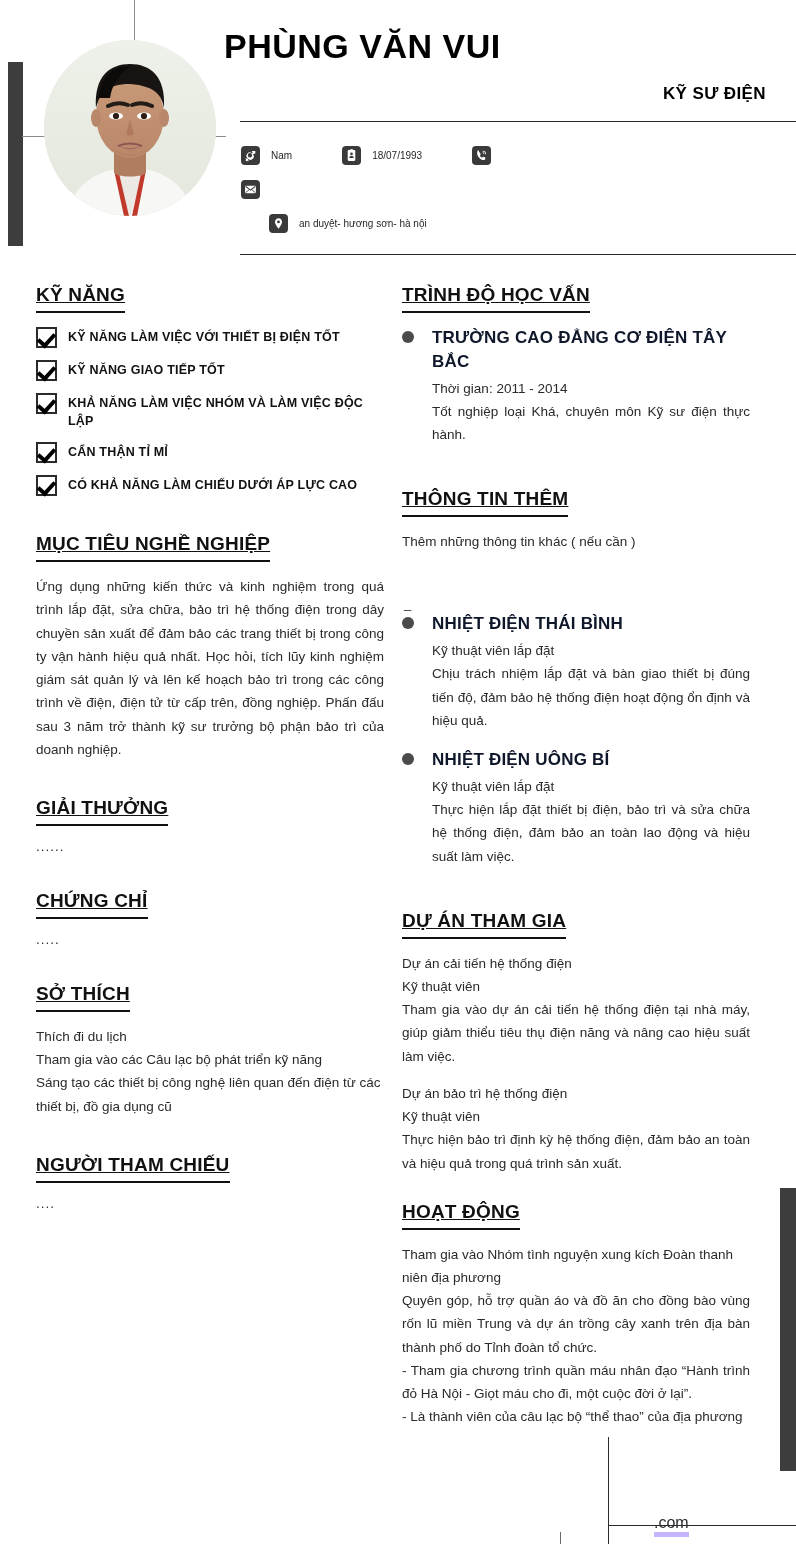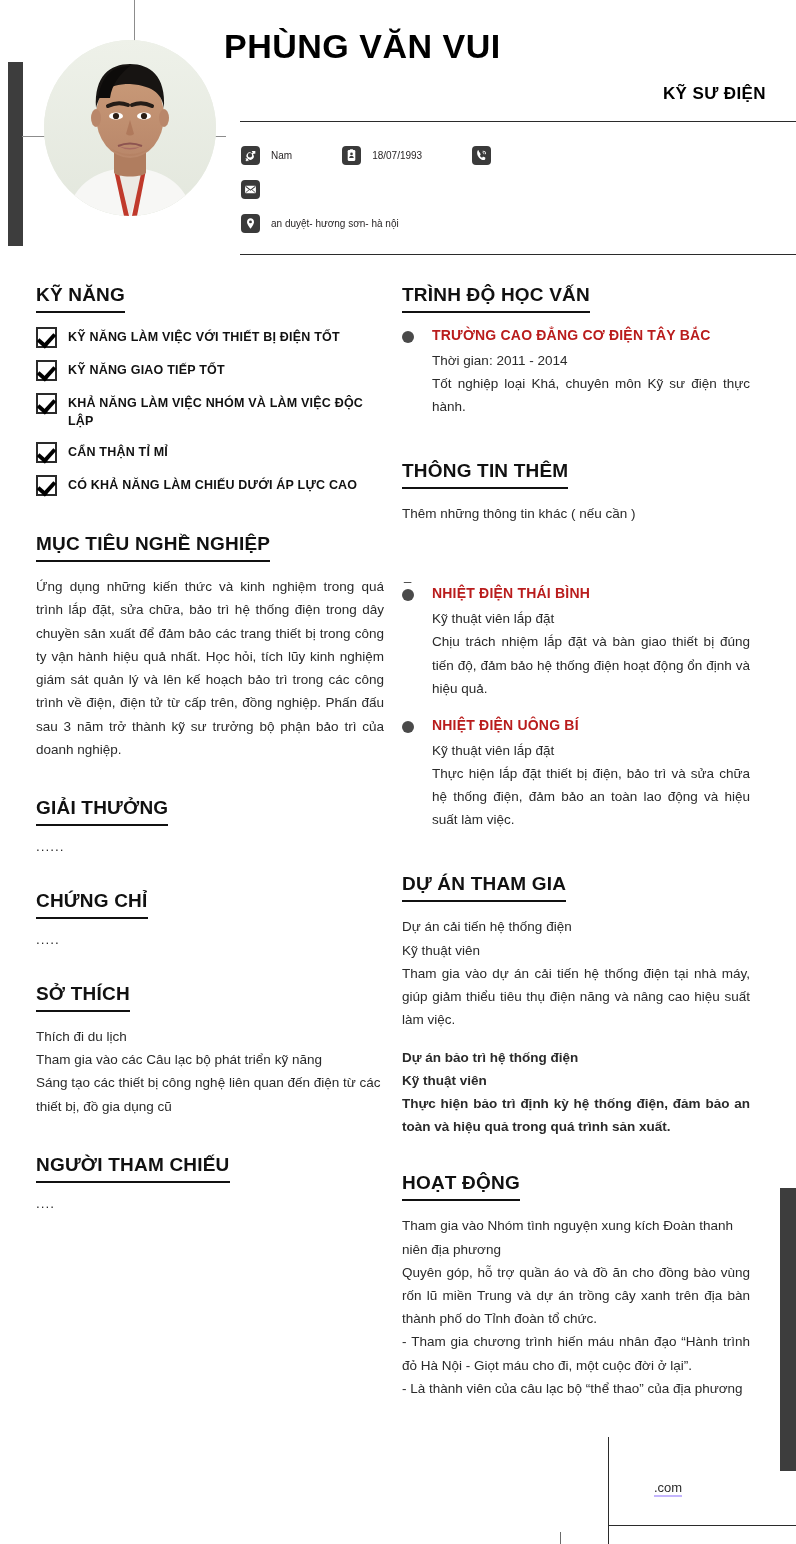--- a/index.html
+++ b/index.html
@@ -68,21 +68,21 @@
     position: absolute; left: 240px; top: 254px;
     width: 556px; height: 1px; background: #2b2b2b;
   }
 
   .contact-row {
     position: absolute; left: 241px;
     display: flex; align-items: center;
   }
   .c-row1 { top: 146px; }
   .c-row2 { top: 180px; }
-  .c-row3 { top: 214px; }
+  .c-row3 { top: 214px; margin-left: 28px; }
   .ci {
     width: 19px; height: 19px; flex: 0 0 19px;
     background: #3a3a3a;
     border-radius: 4px;
     display: flex; align-items: center; justify-content: center;
     color: #fff;
   }
   .ci svg { width: 13px; height: 13px; display:block; fill:#fff; }
   .ctext {
     font-size: 10px; color: #231f20; margin-left: 11px; white-space: nowrap;
@@ -97,20 +97,21 @@
   .col-right {
     position: absolute; left: 402px; top: 284px;
     width: 348px;
   }
 
   h2.sec {
     font-size: 19px; font-weight: 700; letter-spacing: .2px;
     color: #111; padding-bottom: 5px; display: inline-block;
     border-bottom: 2px solid #111;
     margin-bottom: 13px;
+    text-decoration: underline;
   }
 
   
   .skill {
     display: flex; align-items: flex-start;
     margin-bottom: 11px;
   }
   .chk {
     flex: 0 0 21px; width: 21px; height: 21px;
     border: 2px solid #2a2a2a; background: #fff;
@@ -142,52 +143,52 @@
   .spacer-lg { height: 44px; }
 
   
   .entry { position: relative; padding-left: 30px; margin-bottom: 6px; }
   .entry .dot {
     position: absolute; left: 0; top: 5px;
     width: 12px; height: 12px; border-radius: 50%;
     background: #4a4a4a;
   }
   .entry-title {
-    font-size: 14px; font-weight: 700; letter-spacing: .2px;
-    color: #b91c1c; margin-bottom: 3px; line-height: 1.4;
+    font-size: 17px; font-weight: 700; letter-spacing: .2px;
+    color: #0f172a; margin-bottom: 3px; line-height: 1.4;
   }
   .entry-line {
     font-size: 13.5px; line-height: 1.72; color: #2a2a2a;
   }
   .entry-desc {
     font-size: 13.5px; line-height: 1.72; color: #2a2a2a; text-align: justify;
   }
   .mini-dash {
     font-size: 13px; color: #2a2a2a; line-height: 1; margin-bottom: 2px;
     padding-left: 2px;
   }
   .entry-offset { margin-top: 2px; }
 
   
   .blk { margin-bottom: 14px; }
-  .blk:last-child { margin-bottom: 8px; font-weight: bold; }
+  .blk:last-child { margin-bottom: 0; }
 
   
   .wm-vline {
     position: absolute; left: 608px; top: 1437px;
     width: 1px; height: 107px; background: #2b2b2b;
   }
   .wm-hline {
     position: absolute; left: 608px; top: 1525px;
     width: 188px; height: 1px; background: #2b2b2b;
   }
   .wm-text {
-    position: absolute; left: 654px; top: 1481px;
-    font-size: 13px; color: #2b2b2b;
-    border-bottom: 2px solid #c4b5fd; line-height: 1.05;
+    position: absolute; left: 654px; top: 1515px;
+    font-size: 16px; color: #2b2b2b;
+    border-bottom: 5px solid #c4b5fd; line-height: 1.05;
   }
   .wm-tick {
     position: absolute; left: 560px; top: 1532px;
     width: 1px; height: 12px; background: #6a6a6a;
   }
 </style>
 </head>
 <body>
 
 <div id="page">
@@ -416,21 +417,21 @@
         <div class="entry-desc">Thực hiện bảo trì định kỳ hệ thống điện, đảm bảo an toàn và hiệu quả trong quá trình sản xuất.</div>
       </div>
     </section>
 
     <div class="spacer-sm"></div>
 
     <section>
       <h2 class="sec">HOẠT ĐỘNG</h2>
       <p class="plain">Tham gia vào Nhóm tình nguyện xung kích Đoàn thanh niên địa phương</p>
       <p class="entry-desc">Quyên góp, hỗ trợ quần áo và đồ ăn cho đồng bào vùng rốn lũ miền Trung và dự án trồng cây xanh trên địa bàn thành phố  do Tỉnh đoàn tổ chức.</p>
-      <p class="entry-desc">- Tham gia chương trình hiến máu nhân đạo “Hành trình đỏ Hà Nội - Giọt máu cho đi, một cuộc đời ở lại”.</p>
+      <p class="entry-desc">- Tham gia chương trình quần máu nhân đạo “Hành trình đỏ Hà Nội - Giọt máu cho đi, một cuộc đời ở lại”.</p>
       <p class="entry-desc">- Là thành viên của câu lạc bộ “thể thao” của địa phương</p>
     </section>
 
   </div>
 
   <div class="wm-vline"></div>
   <div class="wm-hline"></div>
   <div class="wm-text">.com</div>
   <div class="wm-tick"></div>
 

